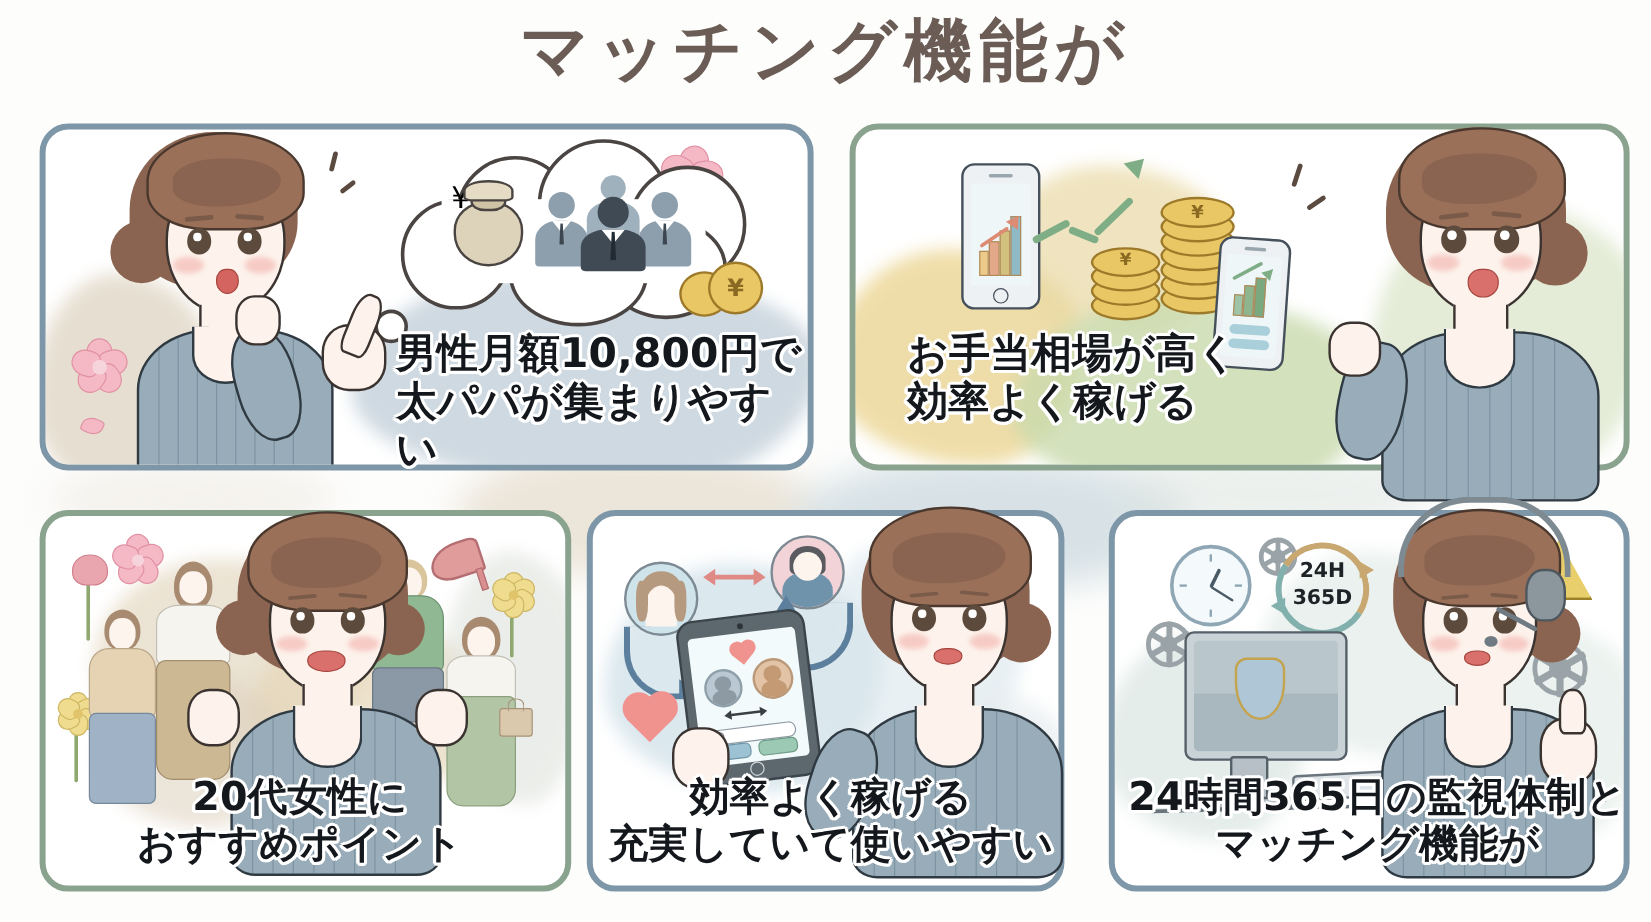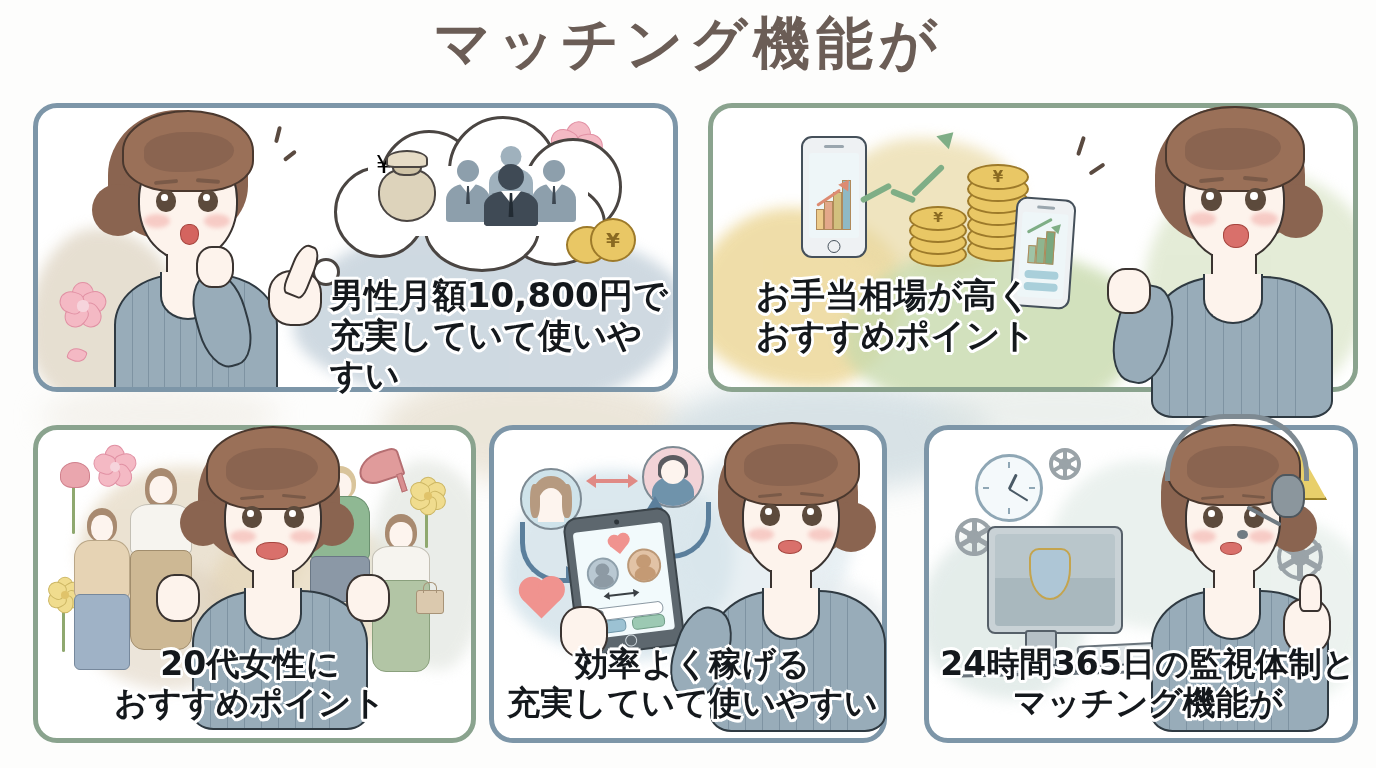--- a/index.html
+++ b/index.html
@@ -320,21 +320,21 @@
     </div>
 
     <div style="position:absolute;left:218px;top:140px;width:72px;height:78px;">
       <div class="w-hand" style="left:12px;top:22px;width:50px;height:52px;"></div>
       <div style="position:absolute;left:34px;top:-4px;width:20px;height:50px;background:#fdf3ec;
         border:2.2px solid #3a3330;border-radius:40% 40% 24% 24%;transform:rotate(22deg);"></div>
     </div>
   </div>
 </div>
 <div class="caption" id="cap1">男性月額10,800円で
-充実していて使いやすい</div>
+太パパが集まりやすい</div>
 
 <div class="card green" id="card2" style="border-color: rgb(138, 163, 142);">
   <div class="inner">
     <div class="splotch" style="left:-20px;top:100px;width:210px;height:180px;background:#edd89a;opacity:.85;"></div>
     <div class="splotch" style="left:118px;top:30px;width:190px;height:140px;background:#e9d9a4;opacity:.7;"></div>
     <div class="splotch" style="left:130px;top:140px;width:300px;height:170px;background:#c8daad;opacity:.8;"></div>
     <div class="splotch" style="left:430px;top:60px;width:230px;height:230px;background:#d2dfbc;opacity:.6;"></div>
 
     <div class="phone" style="left:88px;top:28px;width:62px;height:118px;">
       <div class="speaker" style="top:7px;width:20px;height:3px;"></div>
@@ -422,21 +422,21 @@
         <div class="rib" style="left:124px;"></div>
           <div class="rib" style="left:142px;"></div>
       </div>
       <div class="w-vneck" style="left:92px;top:174px;width:56px;height:48px;border-radius:0 0 50% 50%;border-top:none;"></div>
       <div class="w-arm" style="left:4px;top:184px;width:52px;height:96px;transform:rotate(12deg);"></div>
       <div class="w-hand" style="left:-4px;top:168px;width:40px;height:42px;"></div>
     </div>
   </div>
 </div>
 <div class="caption" id="cap2">お手当相場が高く
-おすすめポイント</div>
+効率よく稼げる</div>
 
 <div class="card green" id="card3" style="border-color: rgb(138, 163, 142);">
   <div class="inner">
     <div class="splotch" style="left:40px;top:36px;width:230px;height:160px;background:#e7dcc8;opacity:.8;"></div>
     <div class="splotch" style="left:170px;top:90px;width:200px;height:140px;background:#e5d6b8;opacity:.7;"></div>
     <div class="splotch" style="left:330px;top:30px;width:120px;height:210px;background:#e2e6e0;opacity:.7;"></div>
     <div class="splotch" style="left:46px;top:130px;width:150px;height:130px;background:#ddd0bd;opacity:.55;"></div>
 
     <div class="stem" style="left:34px;top:52px;width:3px;height:52px;"></div>
     <div class="flower" style="left:22px;top:32px;width:28px;height:24px;background:#eaa6ae;border:1.8px solid #d0818d;border-radius:50% 50% 40% 40%;"></div>
@@ -659,20 +659,28 @@
       <i style="width:5px;height:38px;margin:-19px 0 0 -2.5px;transform:rotate(0deg);"></i>
       <i style="width:5px;height:38px;margin:-19px 0 0 -2.5px;transform:rotate(60deg);"></i>
       <i style="width:5px;height:38px;margin:-19px 0 0 -2.5px;transform:rotate(120deg);"></i>
     </div>
     <div class="gear" style="left:348px;top:104px;width:38px;height:38px;">
       <i style="width:6px;height:48px;margin:-24px 0 0 -3px;transform:rotate(0deg);"></i>
       <i style="width:6px;height:48px;margin:-24px 0 0 -3px;transform:rotate(60deg);"></i>
       <i style="width:6px;height:48px;margin:-24px 0 0 -3px;transform:rotate(120deg);"></i>
     </div>
 
+    <div class="badge24" style="left:134px;top:22px;width:78px;height:78px;">
+      <div class="ring"></div>
+      <div class="ring2"></div>
+      <div class="arrowhead" style="right:-4px;top:16px;border-top:7px solid transparent;border-bottom:7px solid transparent;border-left:12px solid #c8a870;"></div>
+      <div class="arrowhead" style="left:-4px;bottom:18px;border-top:7px solid transparent;border-bottom:7px solid transparent;border-right:12px solid #82b0ad;"></div>
+      <div class="txt" style="top:16px;font-size:17px;">24H</div>
+      <div class="txt" style="top:38px;font-size:17px;">365D</div>
+    </div>
 
     <div class="warn" style="left:342px;top:18px;width:52px;height:48px;">
       <b style="top:16px;font-size:19px;">!</b>
     </div>
 
     <div class="monitor" style="left:58px;top:96px;width:132px;height:104px;">
       <div class="scr">
         <div style="position:absolute;left:0;right:0;bottom:0;height:52%;background:#a9b8be;"></div>
       </div>
     </div>

